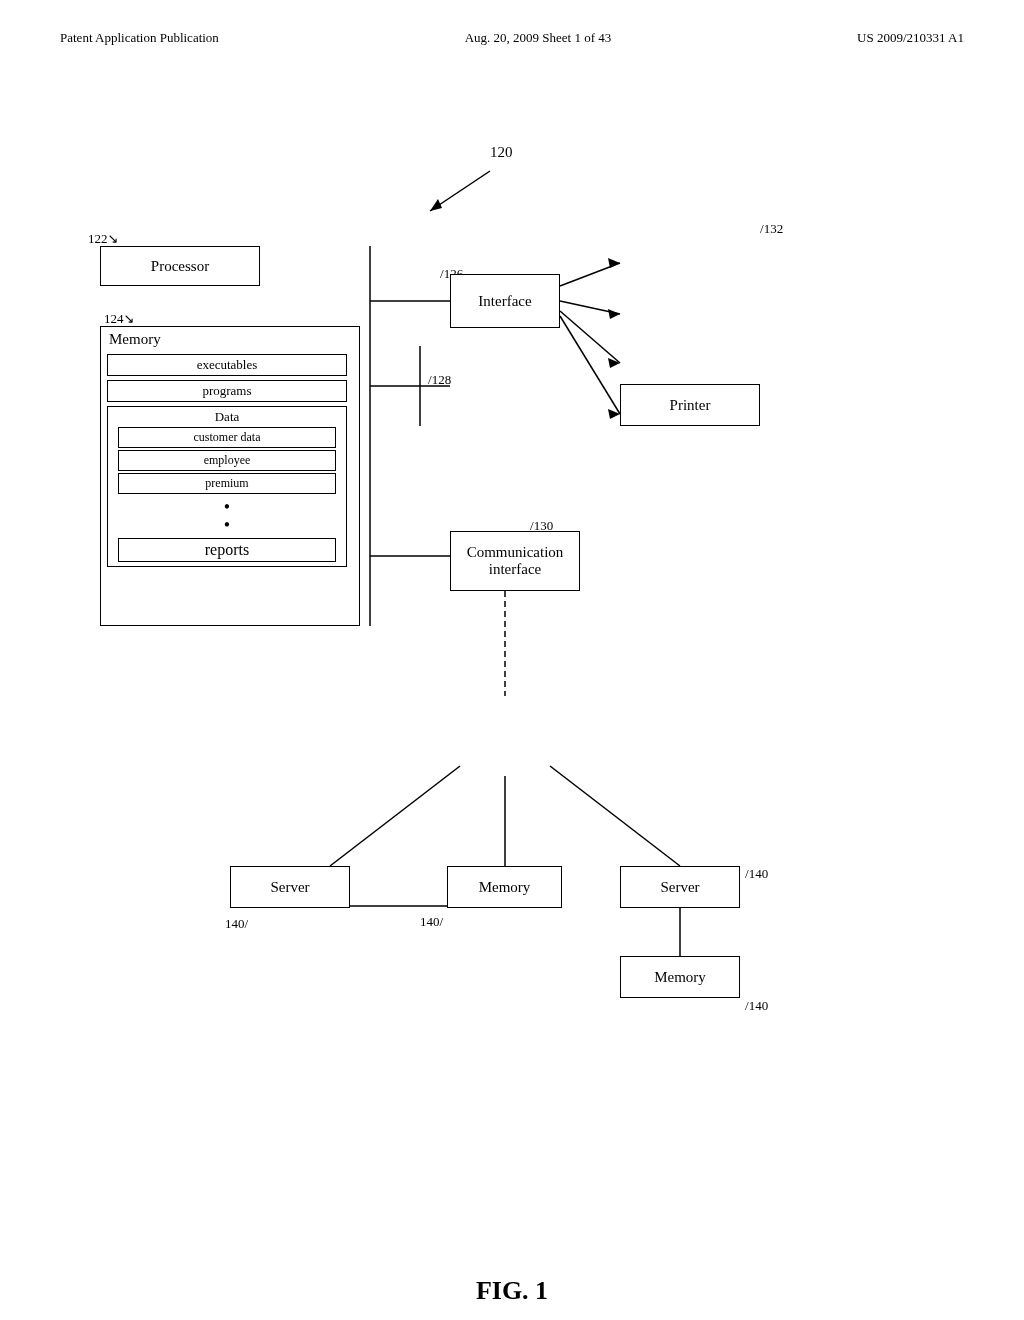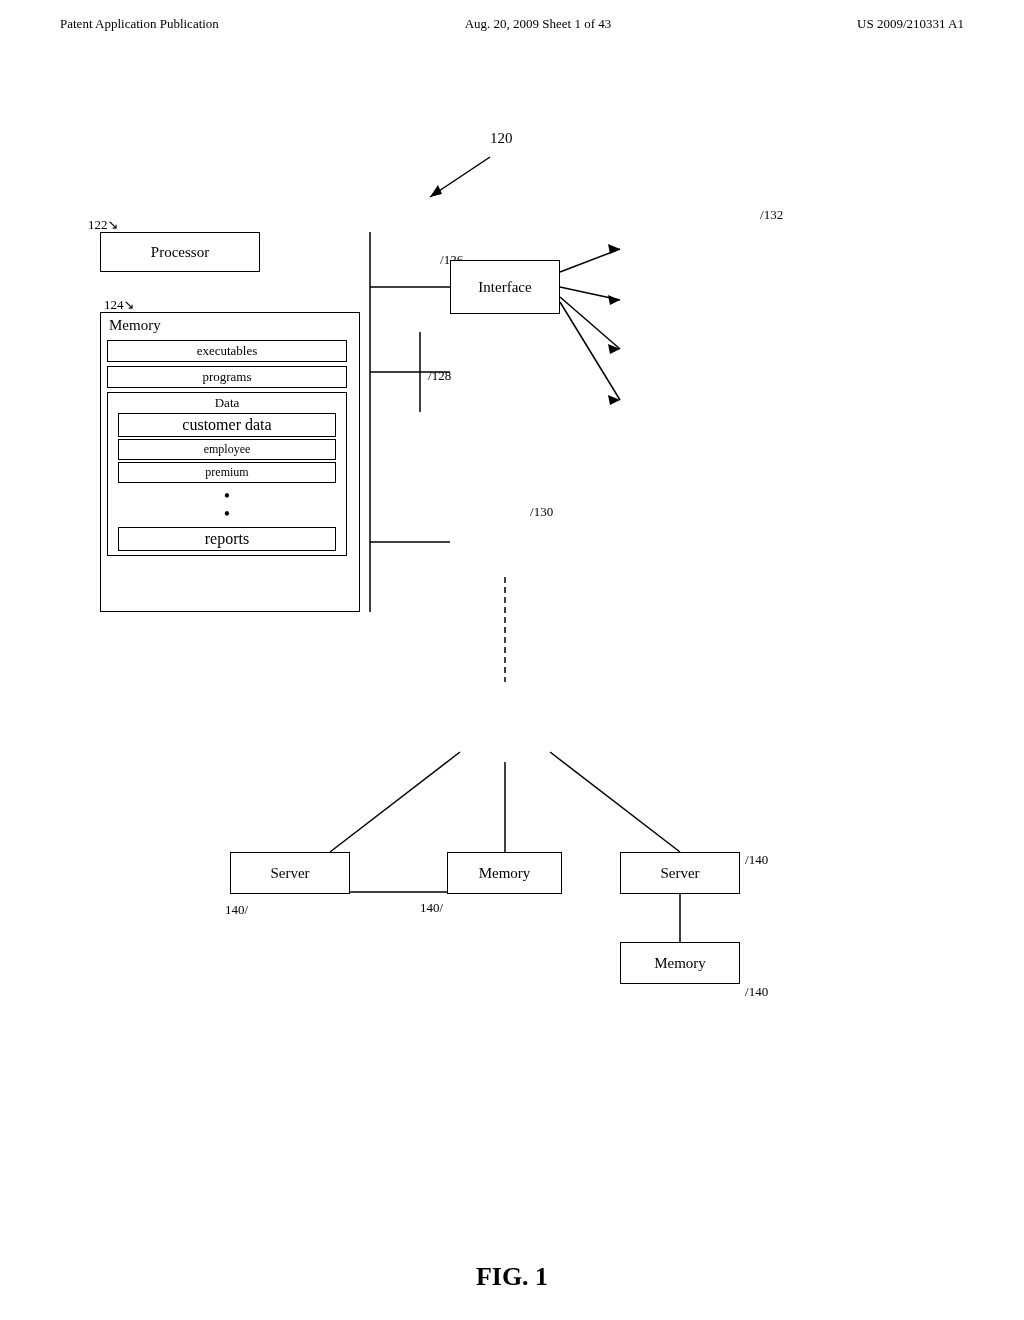--- a/index.html
+++ b/index.html
@@ -9,21 +9,21 @@
       background: #fff;
       font-family: 'Times New Roman', Times, serif;
       position: relative;
       overflow-x: hidden;
     }
 
     
     .header {
       display: flex;
       justify-content: space-between;
-      padding: 16px 60px 10px 60px;
+      padding: 30px 60px 10px 60px;
       font-size: 13px;
       border-bottom: none;
     }
     .header-left { font-weight: normal; }
     .header-center { font-weight: normal; }
     .header-right { font-weight: normal; }
 
     
     .diagram-area {
       position: relative;
@@ -157,21 +157,21 @@
       <span>executables</span>
     </div>
 
     <div style="border:1.5px solid #000; margin:2px 6px; width:240px; padding:2px 6px; font-size:13px;">
       <span>programs</span>
     </div>
 
     <div style="border:1.5px solid #000; margin:2px 6px; width:240px; padding:2px 6px; font-size:13px; position:relative;">
       <span>Data</span>
       
-      <div style="border:1.5px solid #000; margin:2px 4px; padding:2px 4px; font-size:16px;">
+      <div style="border:1.5px solid #000; margin:2px 4px; padding:2px 4px; font-size:12px;">
         <span>customer data</span>
       </div>
       
       <div style="border:1.5px solid #000; margin:2px 4px; padding:2px 4px; font-size:12px;">
         <span>employee</span>
       </div>
       
       <div style="border:1.5px solid #000; margin:2px 4px; padding:2px 4px; font-size:12px;">
         <span>premium</span>
       </div>
@@ -187,36 +187,43 @@
   </div>
 
   <div class="ref-label" style="left:440px; top:210px;">
     /<span>126</span>
   </div>
 
   <div class="box" style="left:450px; top:218px; width:110px; height:54px;">
     <span>Interface</span>
   </div>
 
-  <div class="ref-label" style="left:428px; top:326px;">
+  <div class="ref-label" style="left:428px; top:316px;">
     /<span>128</span>
   </div>
 
   <div class="ref-label" style="left:760px; top:165px;">
     /<span>132</span>
   </div>
 
 
 
 
+  <div class="box" style="left:620px; top:328px; width:140px; height:42px;">
+    <span>Printer</span>
+  </div>
 
   <div class="ref-label" style="left:530px; top:462px;">
     /<span>130</span>
   </div>
 
+  <div class="box" style="left:450px; top:475px; width:130px; height:60px; text-align:center;">
+    <span style="white-space:pre-line;">Communication
+interface</span>
+  </div>
 
 
   <div class="box" style="left:230px; top:810px; width:120px; height:42px;">
     <span>Server</span>
   </div>
 
   <div class="ref-label" style="left:225px; top:860px;">
     <span>140</span>/
   </div>
 

